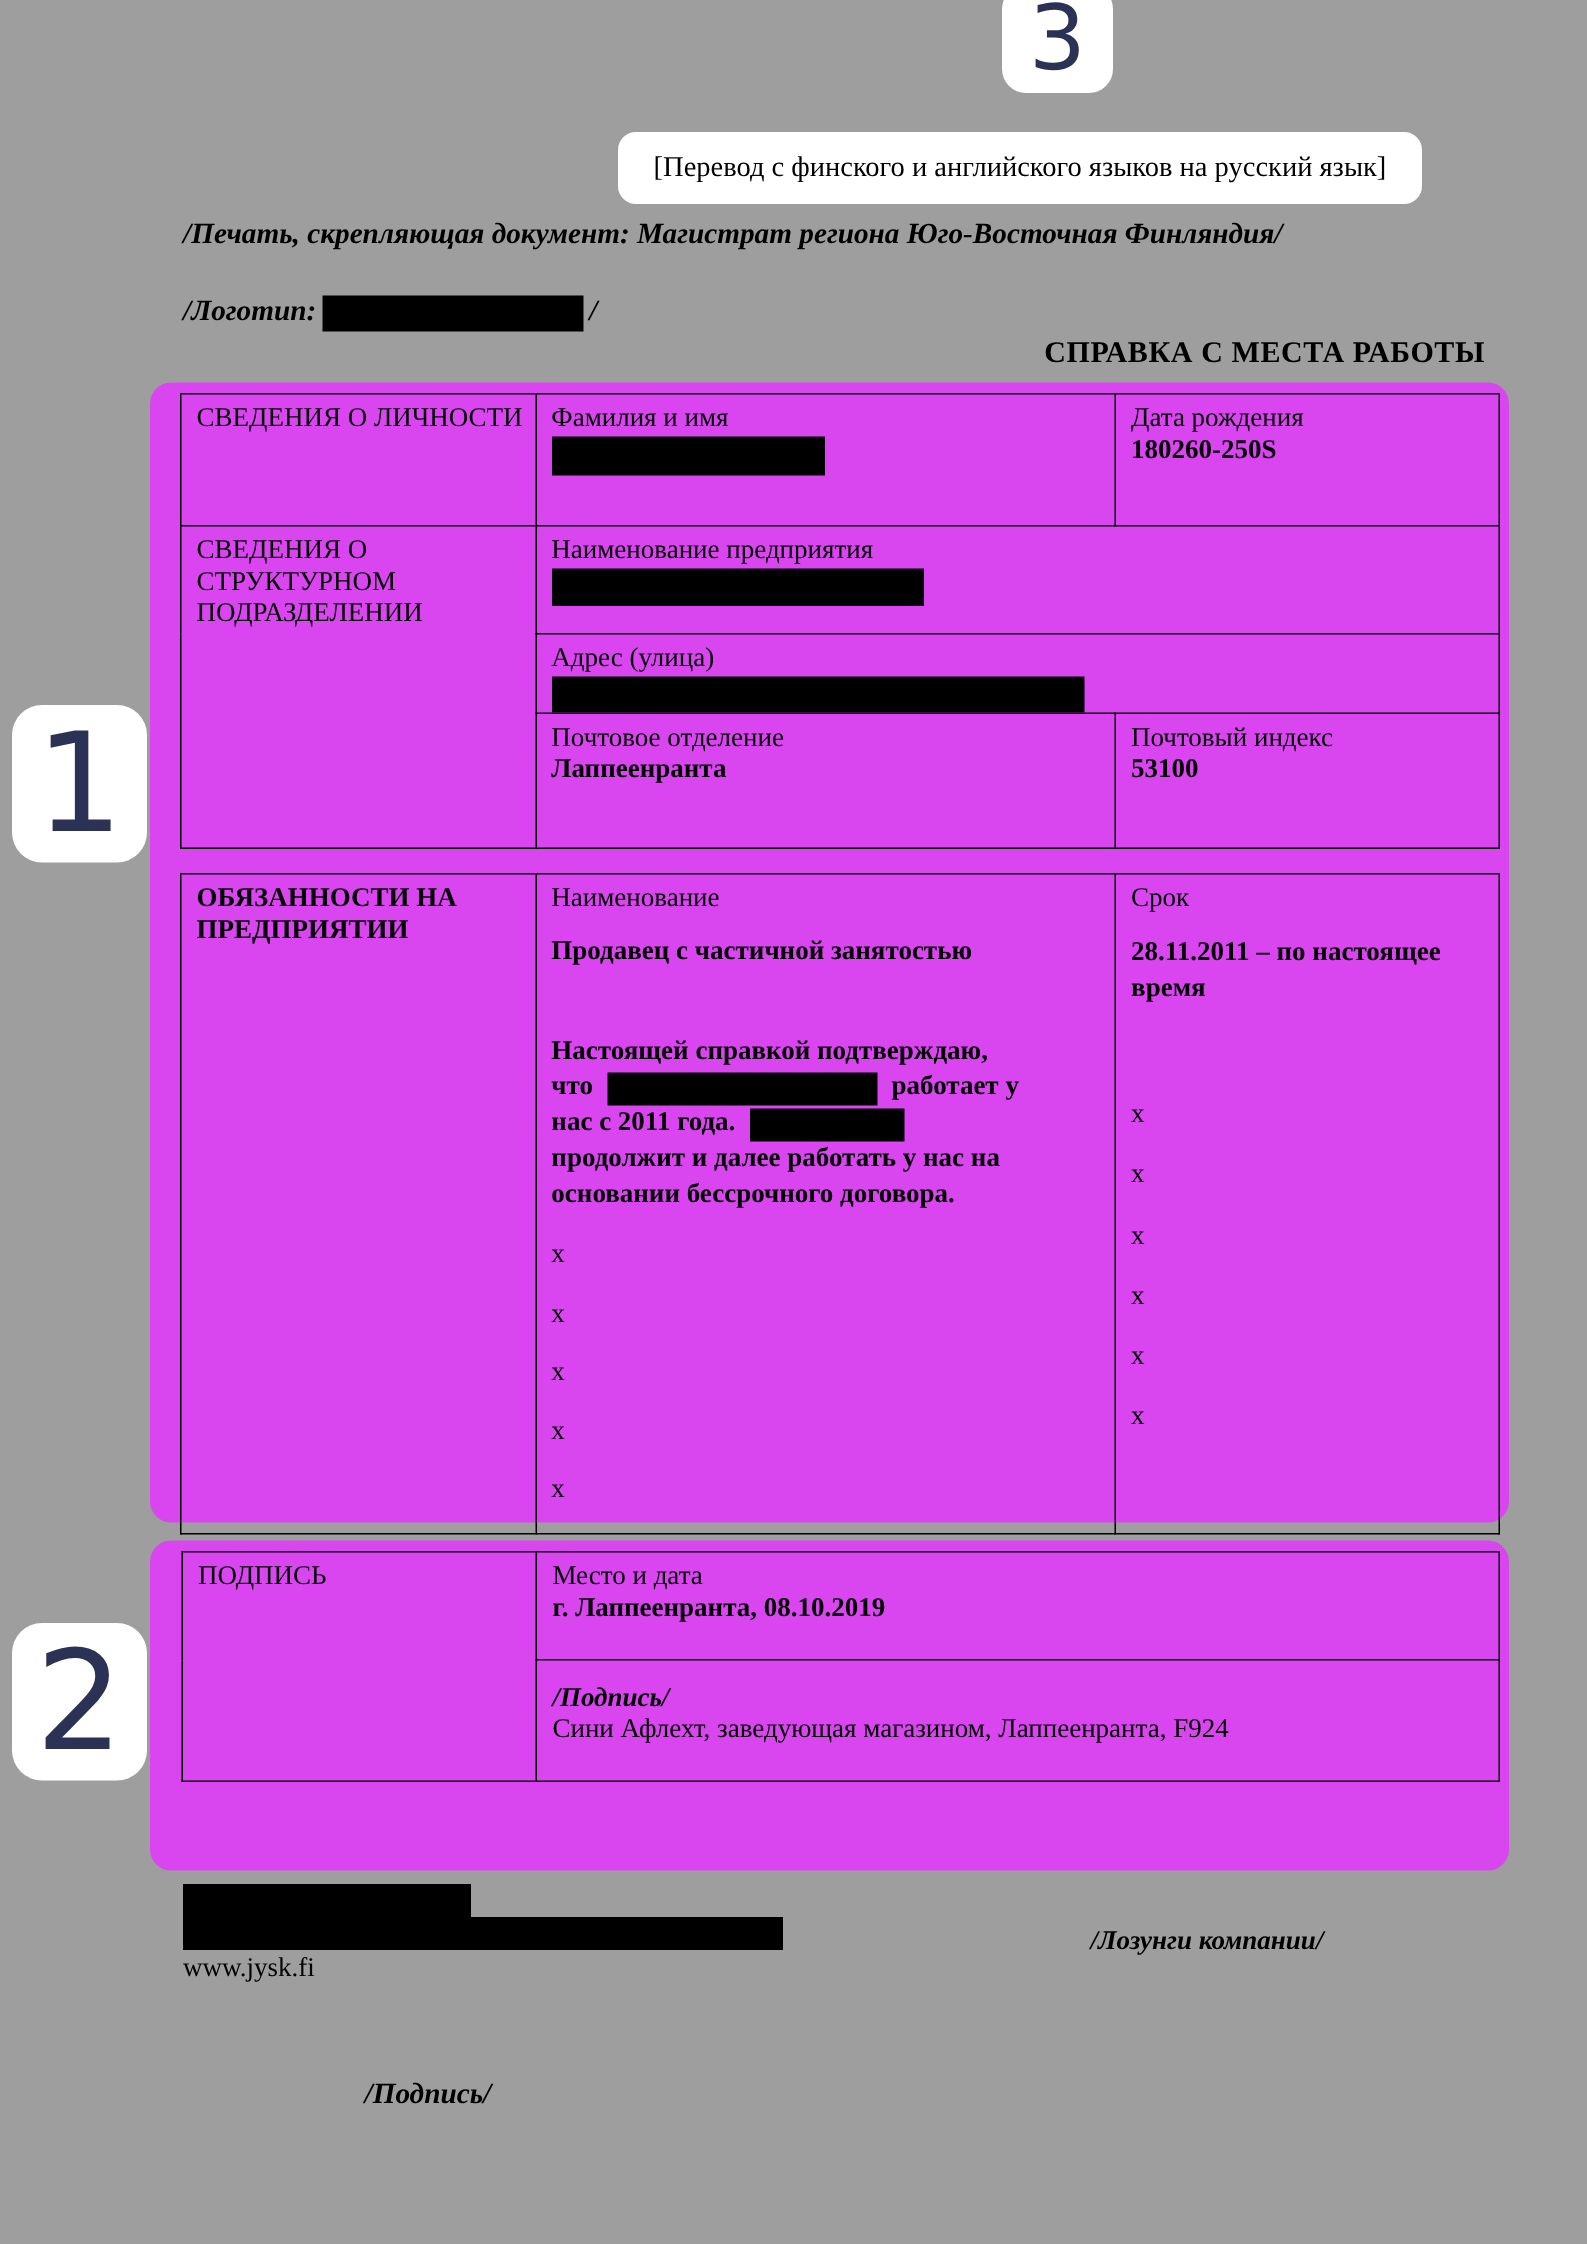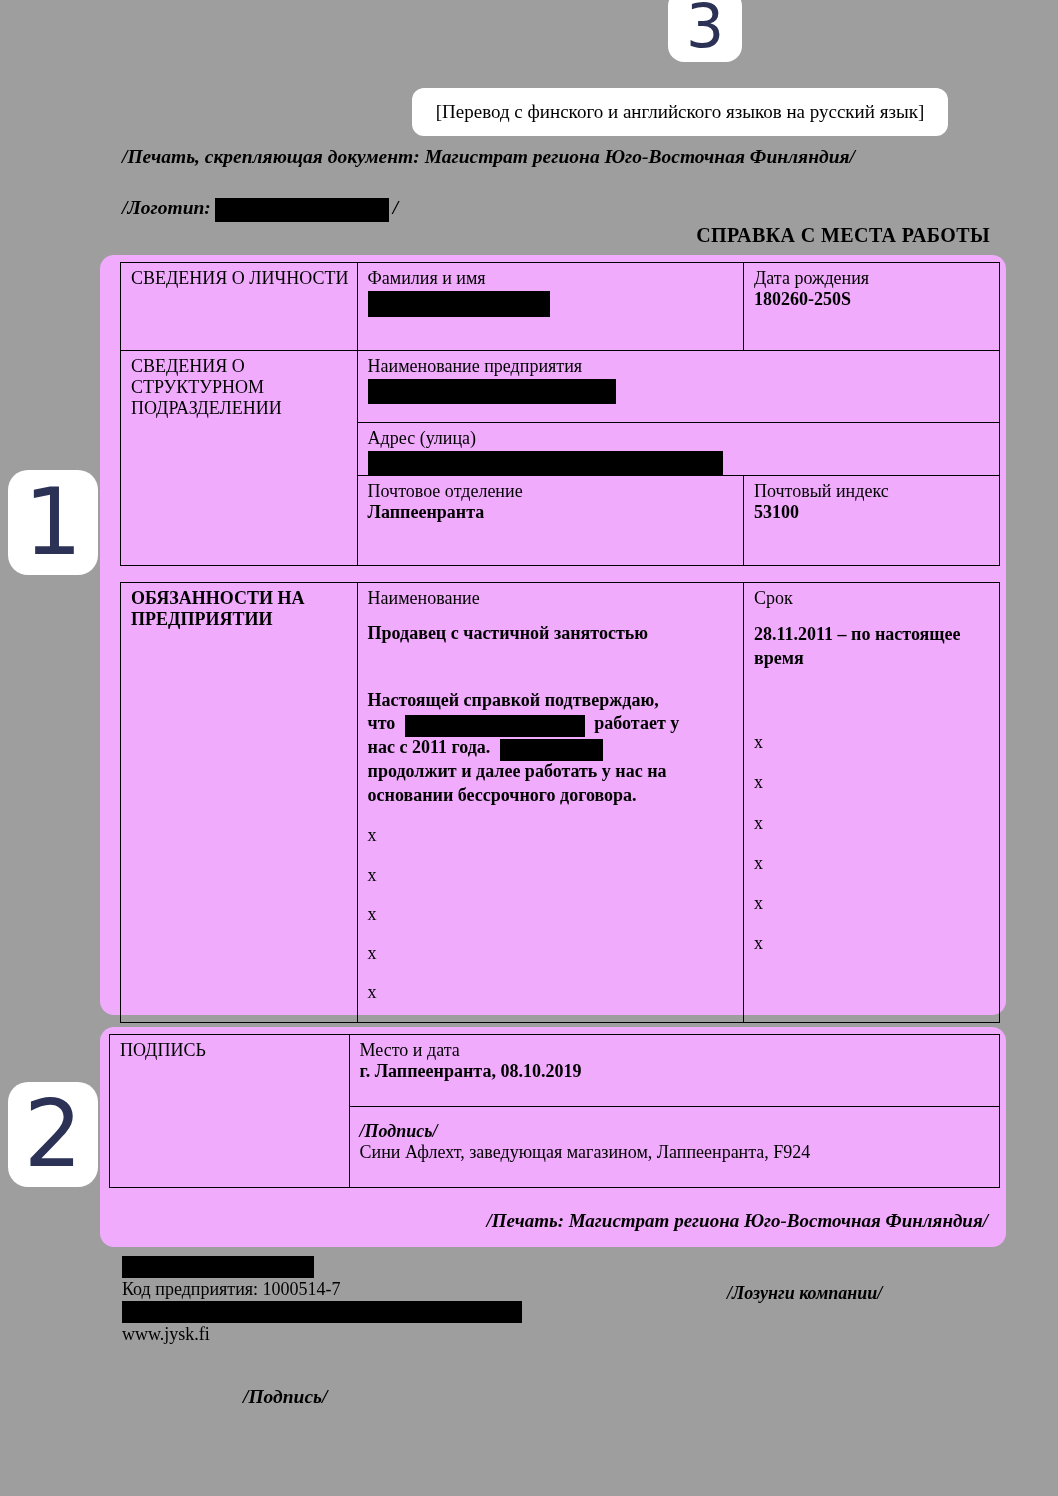--- a/index.html
+++ b/index.html
@@ -12,21 +12,21 @@
     background: #9e9e9e;
     font-family: "Liberation Serif", "DejaVu Serif", serif;
     color: #000;
     position: relative;
     overflow: hidden;
   }
 
   
   .panel {
     position: absolute;
-    background: #f0abfc;
+    background: #d946ef;
     border-radius: 14px;
     box-sizing: border-box;
   }
 
   
   .badge {
     position: absolute;
     background: #ffffff;
     border-radius: 18px;
     color: #2b3256;
@@ -133,21 +133,21 @@
     top: 255px;
     width: 906px;
     height: 760px;
     padding: 7px 6px 8px 20px;
   }
   #panel-sign {
     left: 100px;
     top: 1027px;
     width: 906px;
     height: 220px;
-    padding: 7px 6px 8px 9px;
+    padding: 7px 6px 8px 21px;
   }
   .gap { height: 16px; }
 
   .seal-line {
     text-align: right;
     font-style: italic;
     font-weight: bold;
     font-size: 19px;
     padding: 22px 12px 0 0;
   }
@@ -339,24 +339,22 @@
         </td>
       </tr>
       <tr>
         <td style="height:62px;padding-top:14px;">
           <div style="font-style:italic;font-weight:bold;">/Подпись/</div>
           <div>Сини Афлехт, заведующая магазином, Лаппеенранта, F924</div>
         </td>
       </tr>
     </tbody>
   </table>
-  <div class="seal-line">/Печать: Магистрат региона Юго-Восточная Финляндия/</div>
 </div>
 
 <div class="footer-left">
   <div class="redact-blk" style="width:192px;height:22px;"></div>
-  <div class="txt">Код предприятия: 1000514-7</div>
   <div class="redact-blk" style="width:400px;height:22px;"></div>
   <div class="txt">www.jysk.fi</div>
 </div>
 
 <div class="slogan">/Лозунги компании/</div>
 <div class="sig-bottom">/Подпись/</div>
 
 </body></html>

